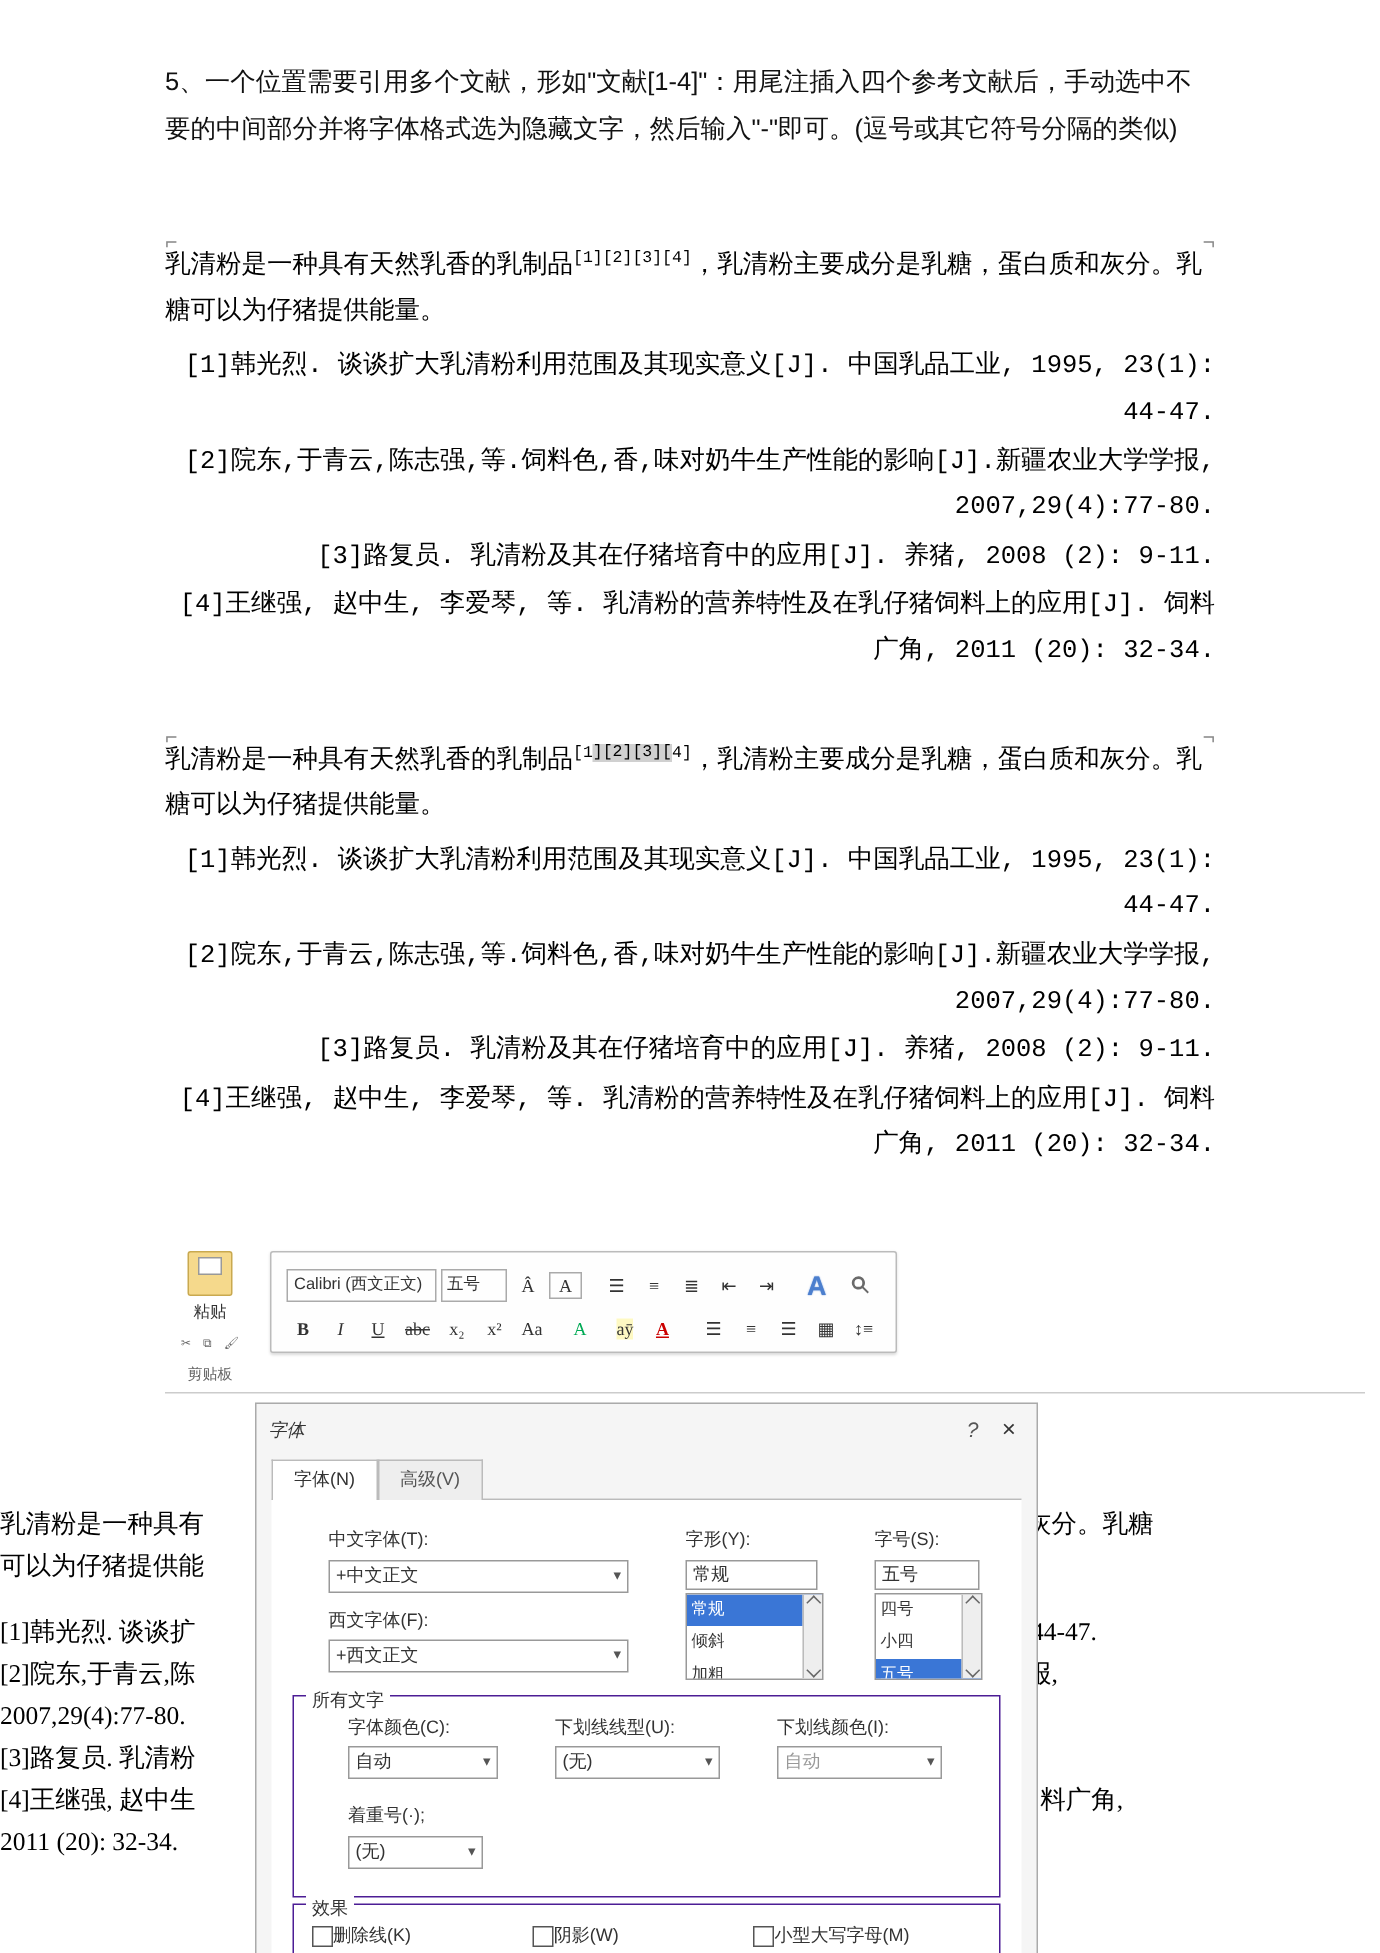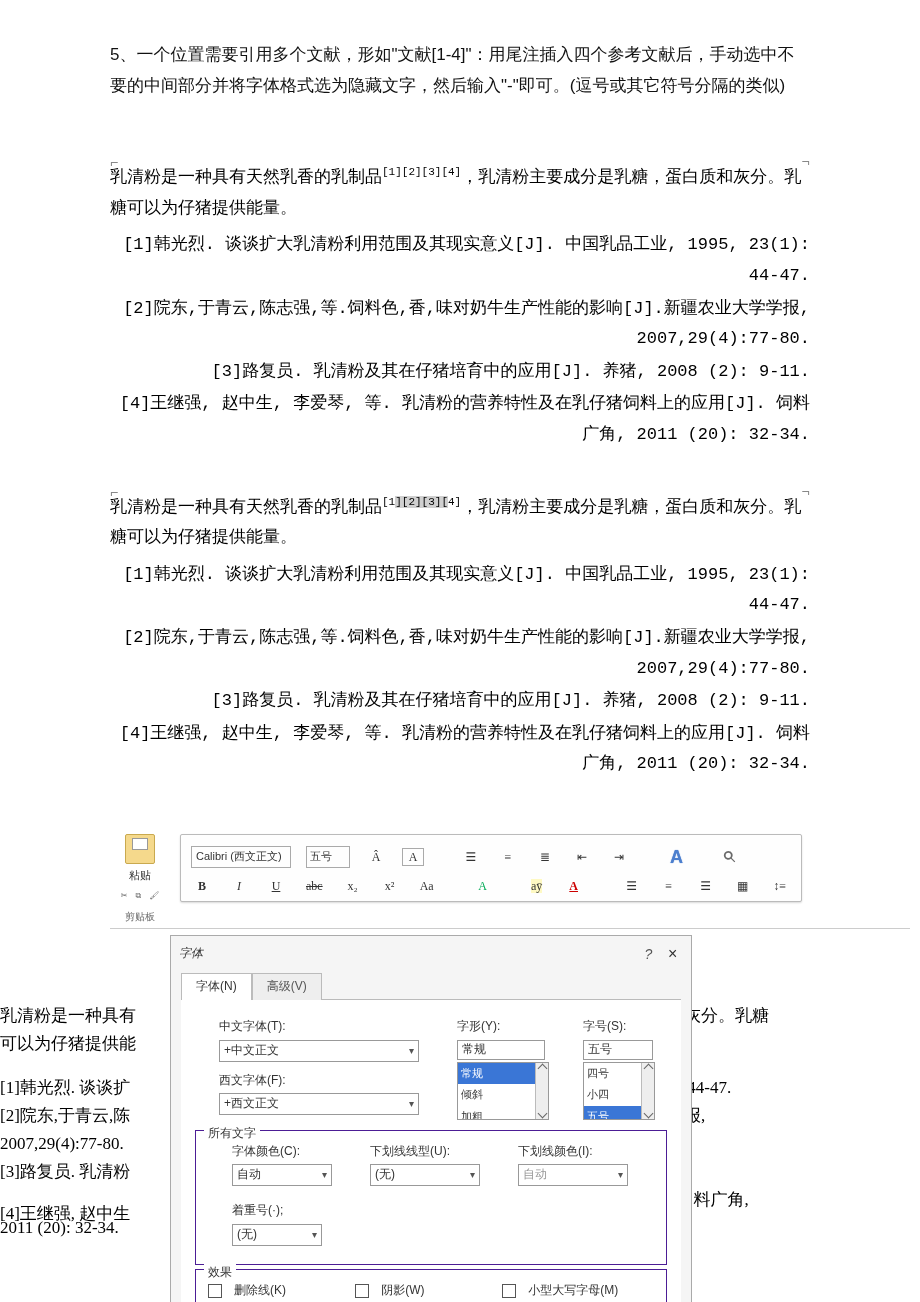--- a/index.html
+++ b/index.html
@@ -68,21 +68,21 @@
   .mini-tools {
     background: #fefefe;
     border: 1px solid #bbb;
     padding: 6px 10px;
     display: flex;
     flex-direction: column;
     gap: 4px;
     border-radius: 2px;
     box-shadow: 0 1px 2px rgba(0,0,0,0.15);
   }
-  .mini-row { display:flex; align-items:center; gap:15px;}
+  .mini-row { display:flex; align-items:center; gap:3px;}
   .mini-btn {
     border: 1px solid transparent;
     padding: 0 3px;
     min-width: 14px; text-align: center;
     line-height: 16px; height: 16px;
     font-family: "Times New Roman", serif;
   }
   .bold{font-weight:bold;} .ital{font-style:italic;} .under{text-decoration:underline;}
   .fontname{border:1px solid #aaa; padding:0 4px; width:90px; font-size:11px;}
   .fontsize{border:1px solid #aaa; padding:0 3px; width:36px; font-size:11px;}
@@ -141,21 +141,21 @@
   .scroll-stub::after{content:"";position:absolute;bottom:2px;left:3px;width:6px;height:6px;border-right:1px solid #666;border-bottom:1px solid #666;transform:rotate(45deg);}
   .groupbox {
     border:1px solid #4c1d95; padding:10px 12px 8px 12px; margin-top:4px;
     position:relative;
   }
   .groupbox > .legend {
     position:absolute; top:-8px; left:8px; background:#fff; padding:0 4px; font-size:12px;
   }
   .checks { display:flex; flex-wrap:wrap; }
   .check-col { width:33%; display:flex; flex-direction:column; gap:4px;}
-  .check { display:flex; align-items:center; gap:12px;}
+  .check { display:flex; align-items:center; gap:0;}
   .check .box {
     width:12px;height:12px;border:1px solid #555;background:#fff;
     display:flex;align-items:center;justify-content:center;font-size:10px;line-height:10px;
   }
   .check .box.checked::after{content:"✓";color:#000;}
   .close-x{font-size:16px;padding:0 6px;}
   .help-q{font-size:14px;padding:0 6px;color:#555;}
 
   .doc-behind {
     position:absolute;
@@ -261,21 +261,21 @@
 
     <div class="doc-behind behind-left" style="top:66px">乳清粉是一种具有</div>
     <div class="doc-behind behind-right" style="top:66px">质和灰分。乳糖</div>
     <div class="doc-behind behind-left" style="top:94px">可以为仔猪提供能</div>
     <div class="doc-behind behind-left" style="top:138px">[1]韩光烈. 谈谈扩</div>
     <div class="doc-behind behind-right" style="top:138px">3(1): 44-47.</div>
     <div class="doc-behind behind-left" style="top:166px">[2]院东,于青云,陈</div>
     <div class="doc-behind behind-right" style="top:166px">学学报,</div>
     <div class="doc-behind behind-left" style="top:194px">2007,29(4):77-80.</div>
     <div class="doc-behind behind-left" style="top:222px">[3]路复员. 乳清粉</div>
-    <div class="doc-behind behind-left" style="top:264px">[4]王继强, 赵中生</div>
+    <div class="doc-behind behind-left" style="top:250px">[4]王继强, 赵中生</div>
     <div class="doc-behind behind-right" style="top:250px">[J]. 饲料广角,</div>
     <div class="doc-behind behind-left" style="top:278px">2011 (20): 32-34.</div>
 
     <div class="dialog">
       <div class="dialog-title">
         <span>字体</span>
         <span>
           <span class="help-q">?</span>
           <span class="close-x">×</span>
         </span>

